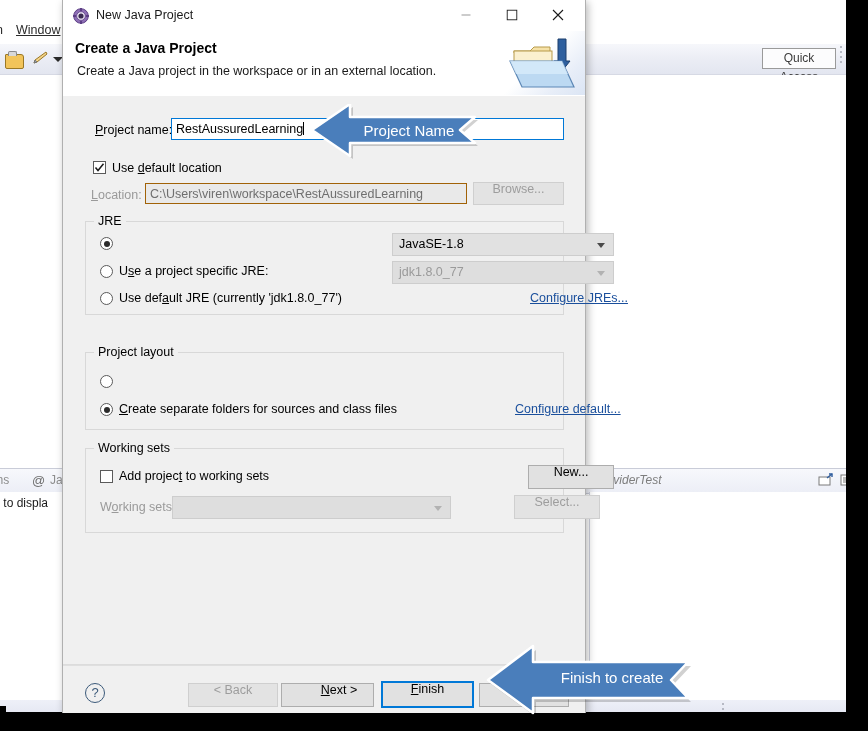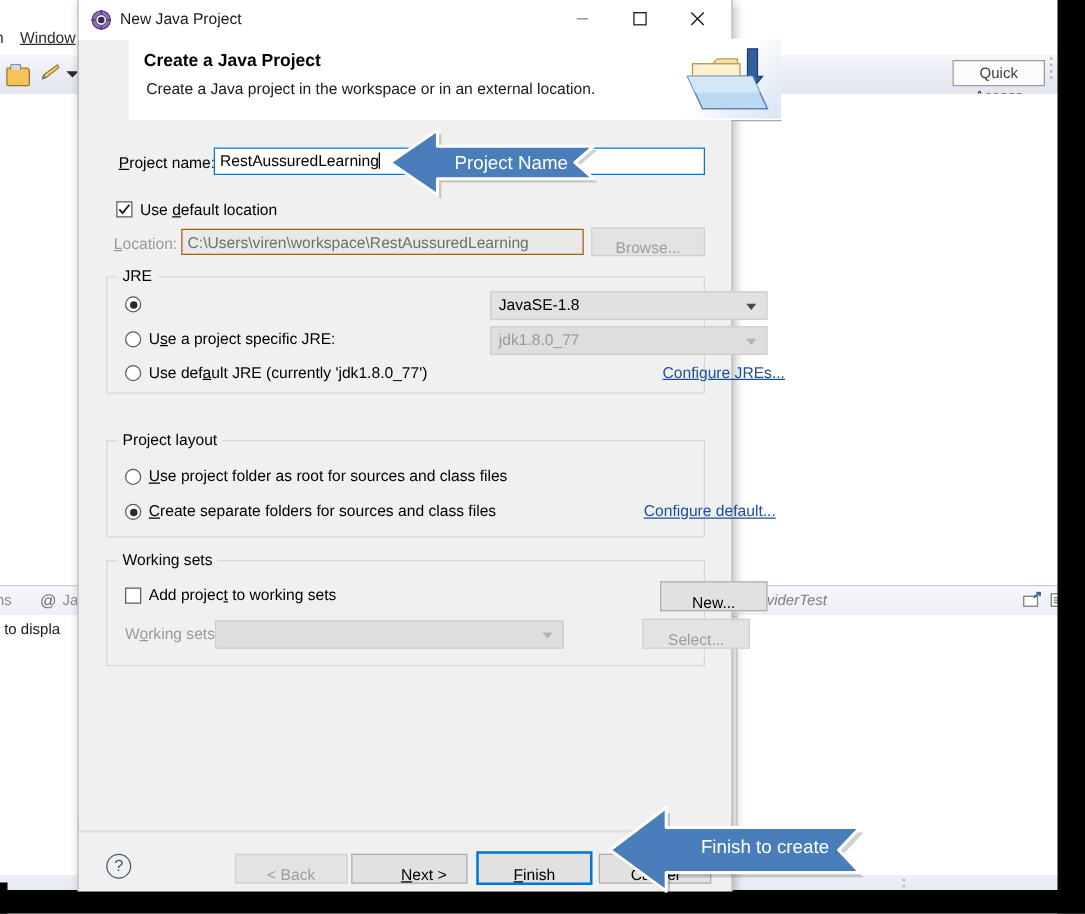--- a/index.html
+++ b/index.html
@@ -200,21 +200,20 @@
   #btn-min { left: 380px; }
   #btn-max { left: 426px; }
   #btn-close { left: 472px; }
 
   #dialog-header {
     position: absolute;
     left: 0; top: 31px;
     width: 522px; height: 65px;
     background: #ffffff;
     border-bottom: 1px solid #a9a9a9;
-    margin-left: 40px;
   }
   #dialog-heading {
     position: absolute;
     left: 12px; top: 9px;
     font-size: 14px;
     font-weight: bold;
     color: #000;
     white-space: nowrap;
   }
   #dialog-subheading {
@@ -290,21 +289,21 @@
     position: absolute;
     box-sizing: border-box;
     background: #e1e1e1;
     border: 1px solid #adadad;
     font-size: 12.5px;
     color: #000;
     text-align: center;
     cursor: default;
     line-height: 1;
     display: flex;
-    align-items: flex-end;
+    align-items: flex-start;
     justify-content: center;
   }
   .btn.disabled {
     color: #9d9d9d;
     background: #e3e3e3;
     border: 1px solid #cfcfcf;
   }
   .btn.default {
     border: 2px solid #0078d7;
     background: #e1e1e1;
@@ -573,21 +572,20 @@
 
       <div class="radio" style="left:14px; top:70px;"></div>
       <span class="lbl" style="left:33px; top:69px;">Use def<span class="u">a</span>ult JRE (currently 'jdk1.8.0_77')</span>
       <span class="link" style="left:444px; top:69px;">Configure JREs...</span>
     </div>
 
     <div class="groupbox" style="left:22px; top:256px; width:479px; height:78px;">
       <span class="group-title">Project layout</span>
 
       <div class="radio" style="left:14px; top:22px;"></div>
-      <span class="lbl" style="left:33px; top:21px;"><span class="u">U</span>se project folder as root for sources and class files</span>
 
       <div class="radio checked" style="left:14px; top:50px;"></div>
       <span class="lbl" style="left:33px; top:49px;"><span class="u">C</span>reate separate folders for sources and class files</span>
       <span class="link" style="left:429px; top:49px;">Configure default...</span>
     </div>
 
     <div class="groupbox" style="left:22px; top:352px; width:479px; height:85px;">
       <span class="group-title">Working sets</span>
 
       <div class="checkbox" style="left:14px; top:21px;"></div>

